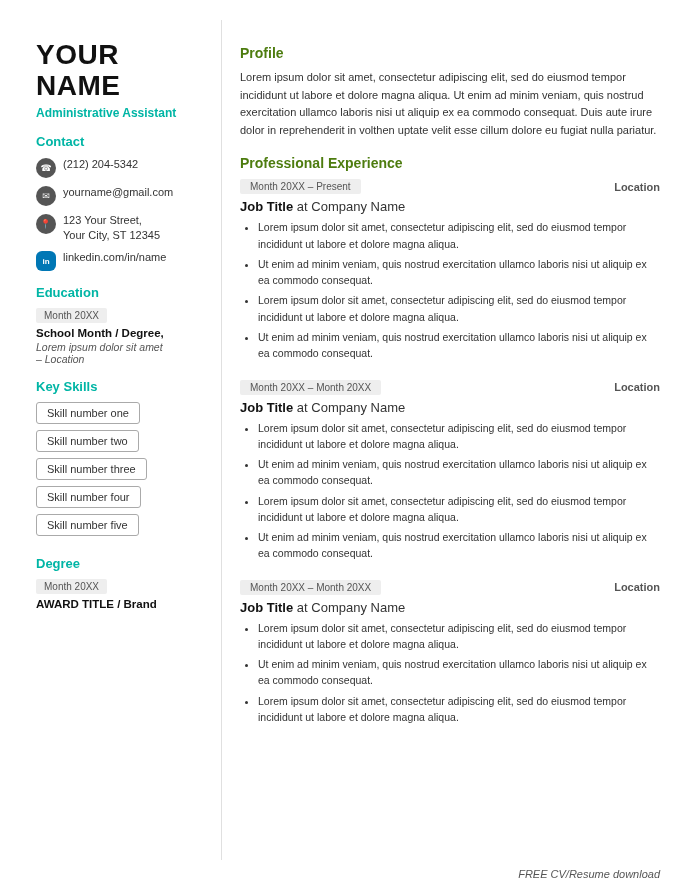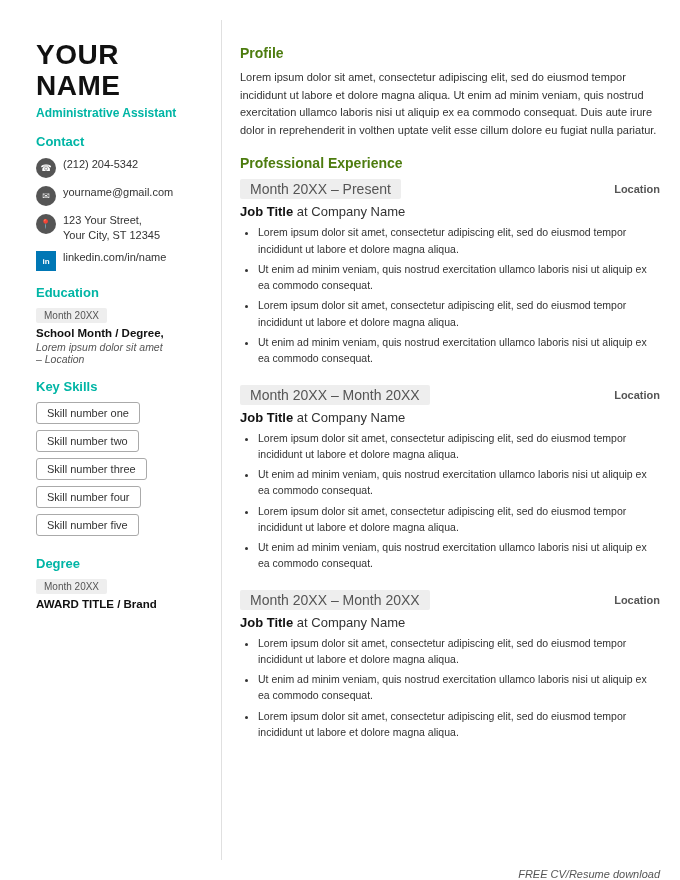--- a/index.html
+++ b/index.html
@@ -60,21 +60,21 @@
       min-width: 20px;
       border-radius: 50%;
       background: #555;
       display: flex;
       align-items: center;
       justify-content: center;
       color: #fff;
       font-size: 9px;
       margin-top: 1px;
     }
-    .contact-icon.linkedin-icon { background: #0077b5; border-radius: 0; }
+    .contact-icon.linkedin-icon { background: #0077b5; border-radius: 6px; }
     .contact-text { font-size: 11px; color: #333; line-height: 1.4; }
 
     
     .edu-date-badge {
       display: inline-block;
       background: #eee;
       color: #555;
       font-size: 10px;
       padding: 2px 8px;
       border-radius: 2px;
@@ -141,21 +141,21 @@
     .exp-entry { margin-bottom: 18px; }
     .exp-header {
       display: flex;
       align-items: center;
       justify-content: space-between;
       margin-bottom: 5px;
     }
     .exp-date-badge {
       background: #eee;
       color: #555;
-      font-size: 14px;
+      font-size: 10px;
       padding: 2px 10px;
       border-radius: 2px;
     }
     .exp-location {
       font-size: 11px;
       color: #555;
       font-weight: 600;
     }
     .exp-job-title {
       font-size: 13px;

